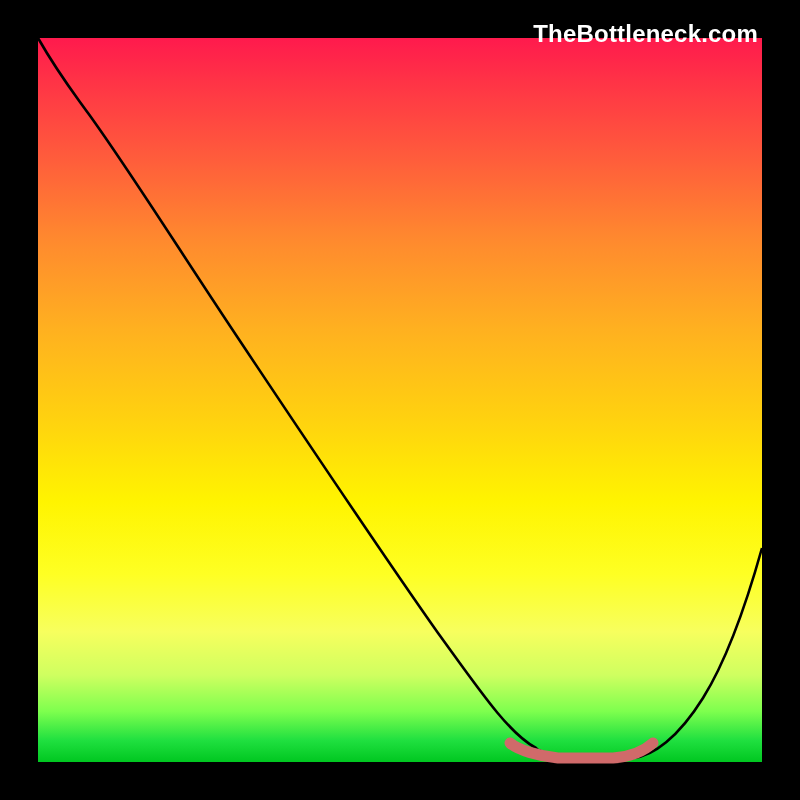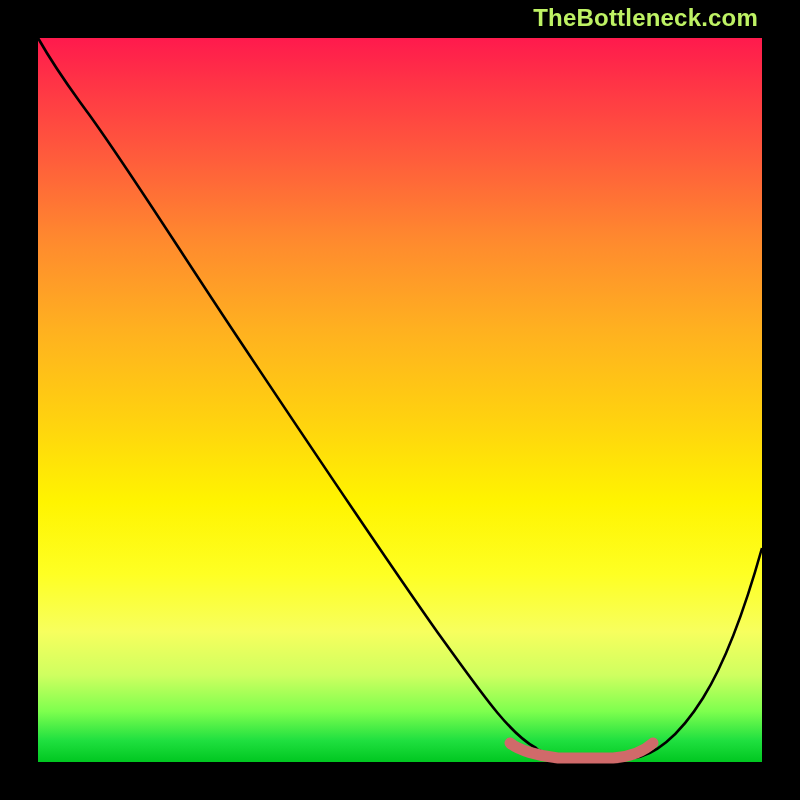--- a/index.html
+++ b/index.html
@@ -35,23 +35,23 @@
       #feff23 74%,
       #f7ff5e 82%,
       #cfff60 88%,
       #7eff4e 93%,
       #20e040 97%,
       #00c720 100%
     );
   }
   .watermark {
     position: absolute;
-    top: 4px;
+    top: 20px;
     right: 42px;
-    color: #bef264;
+    color: #ffffff;
     font-size: 24px;
     font-weight: 600;
     letter-spacing: 0.2px;
   }
   svg.curve {
     position: absolute;
     left: 0;
     top: 0;
     width: 724px;
     height: 724px;

